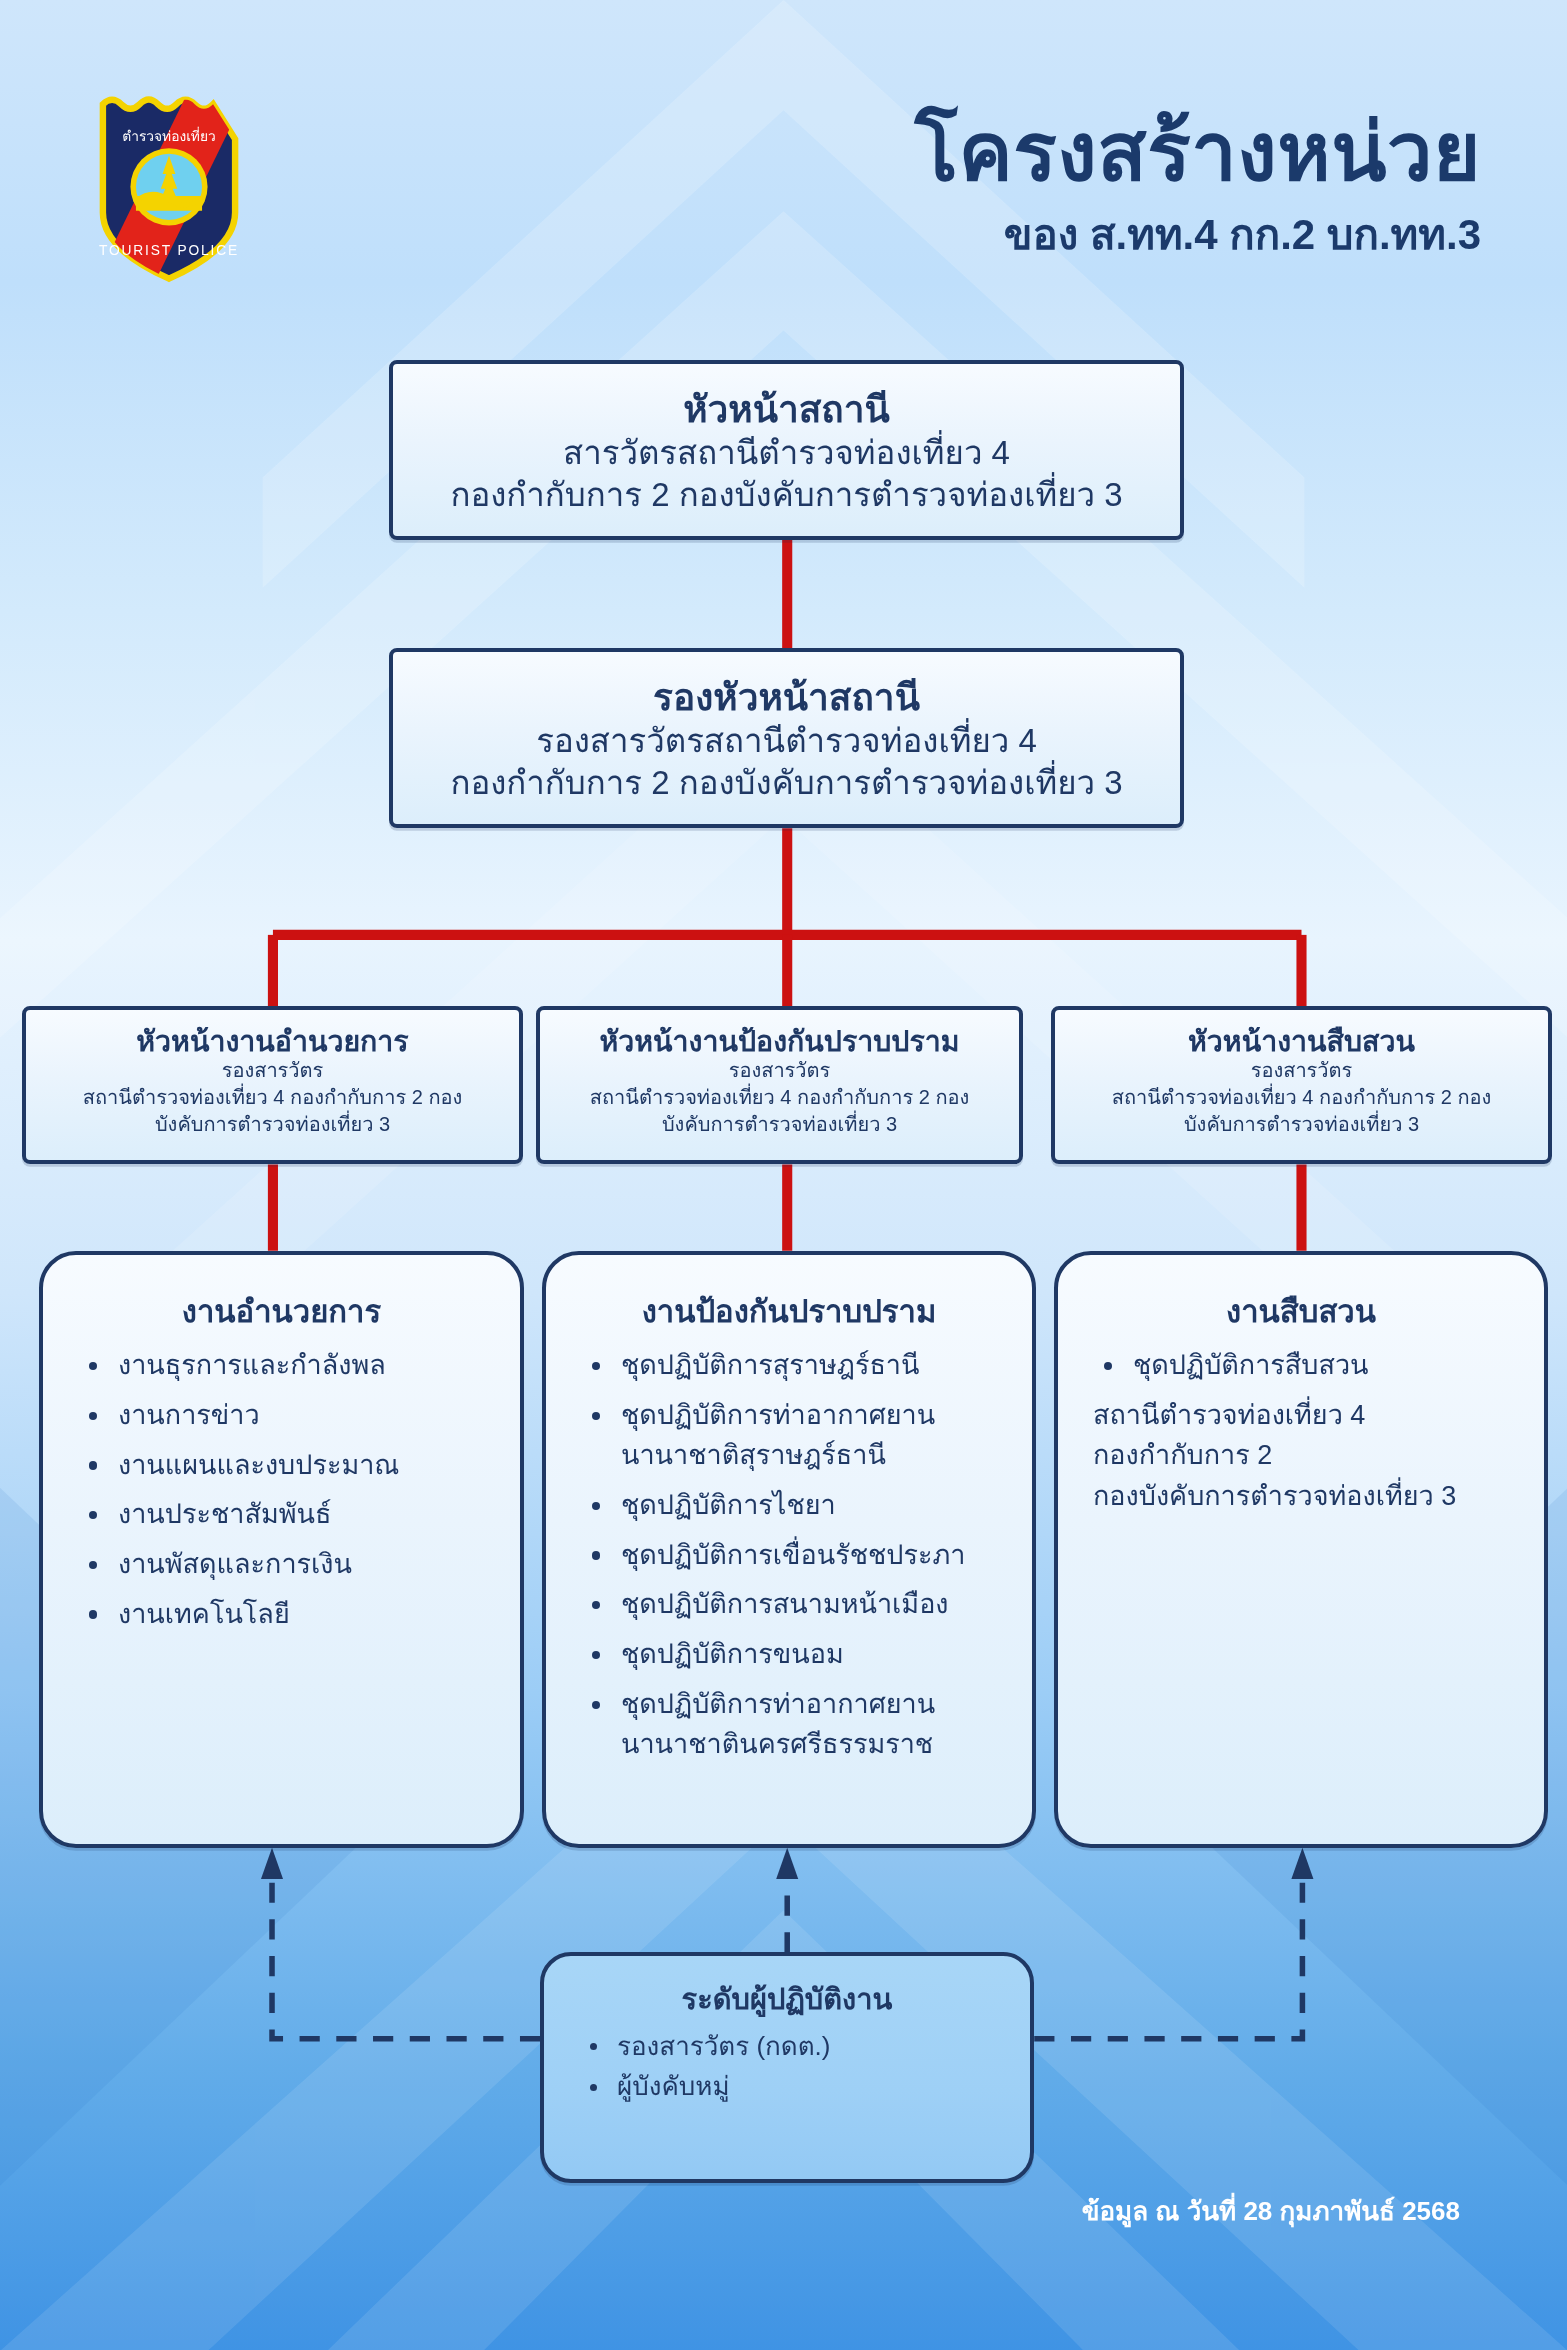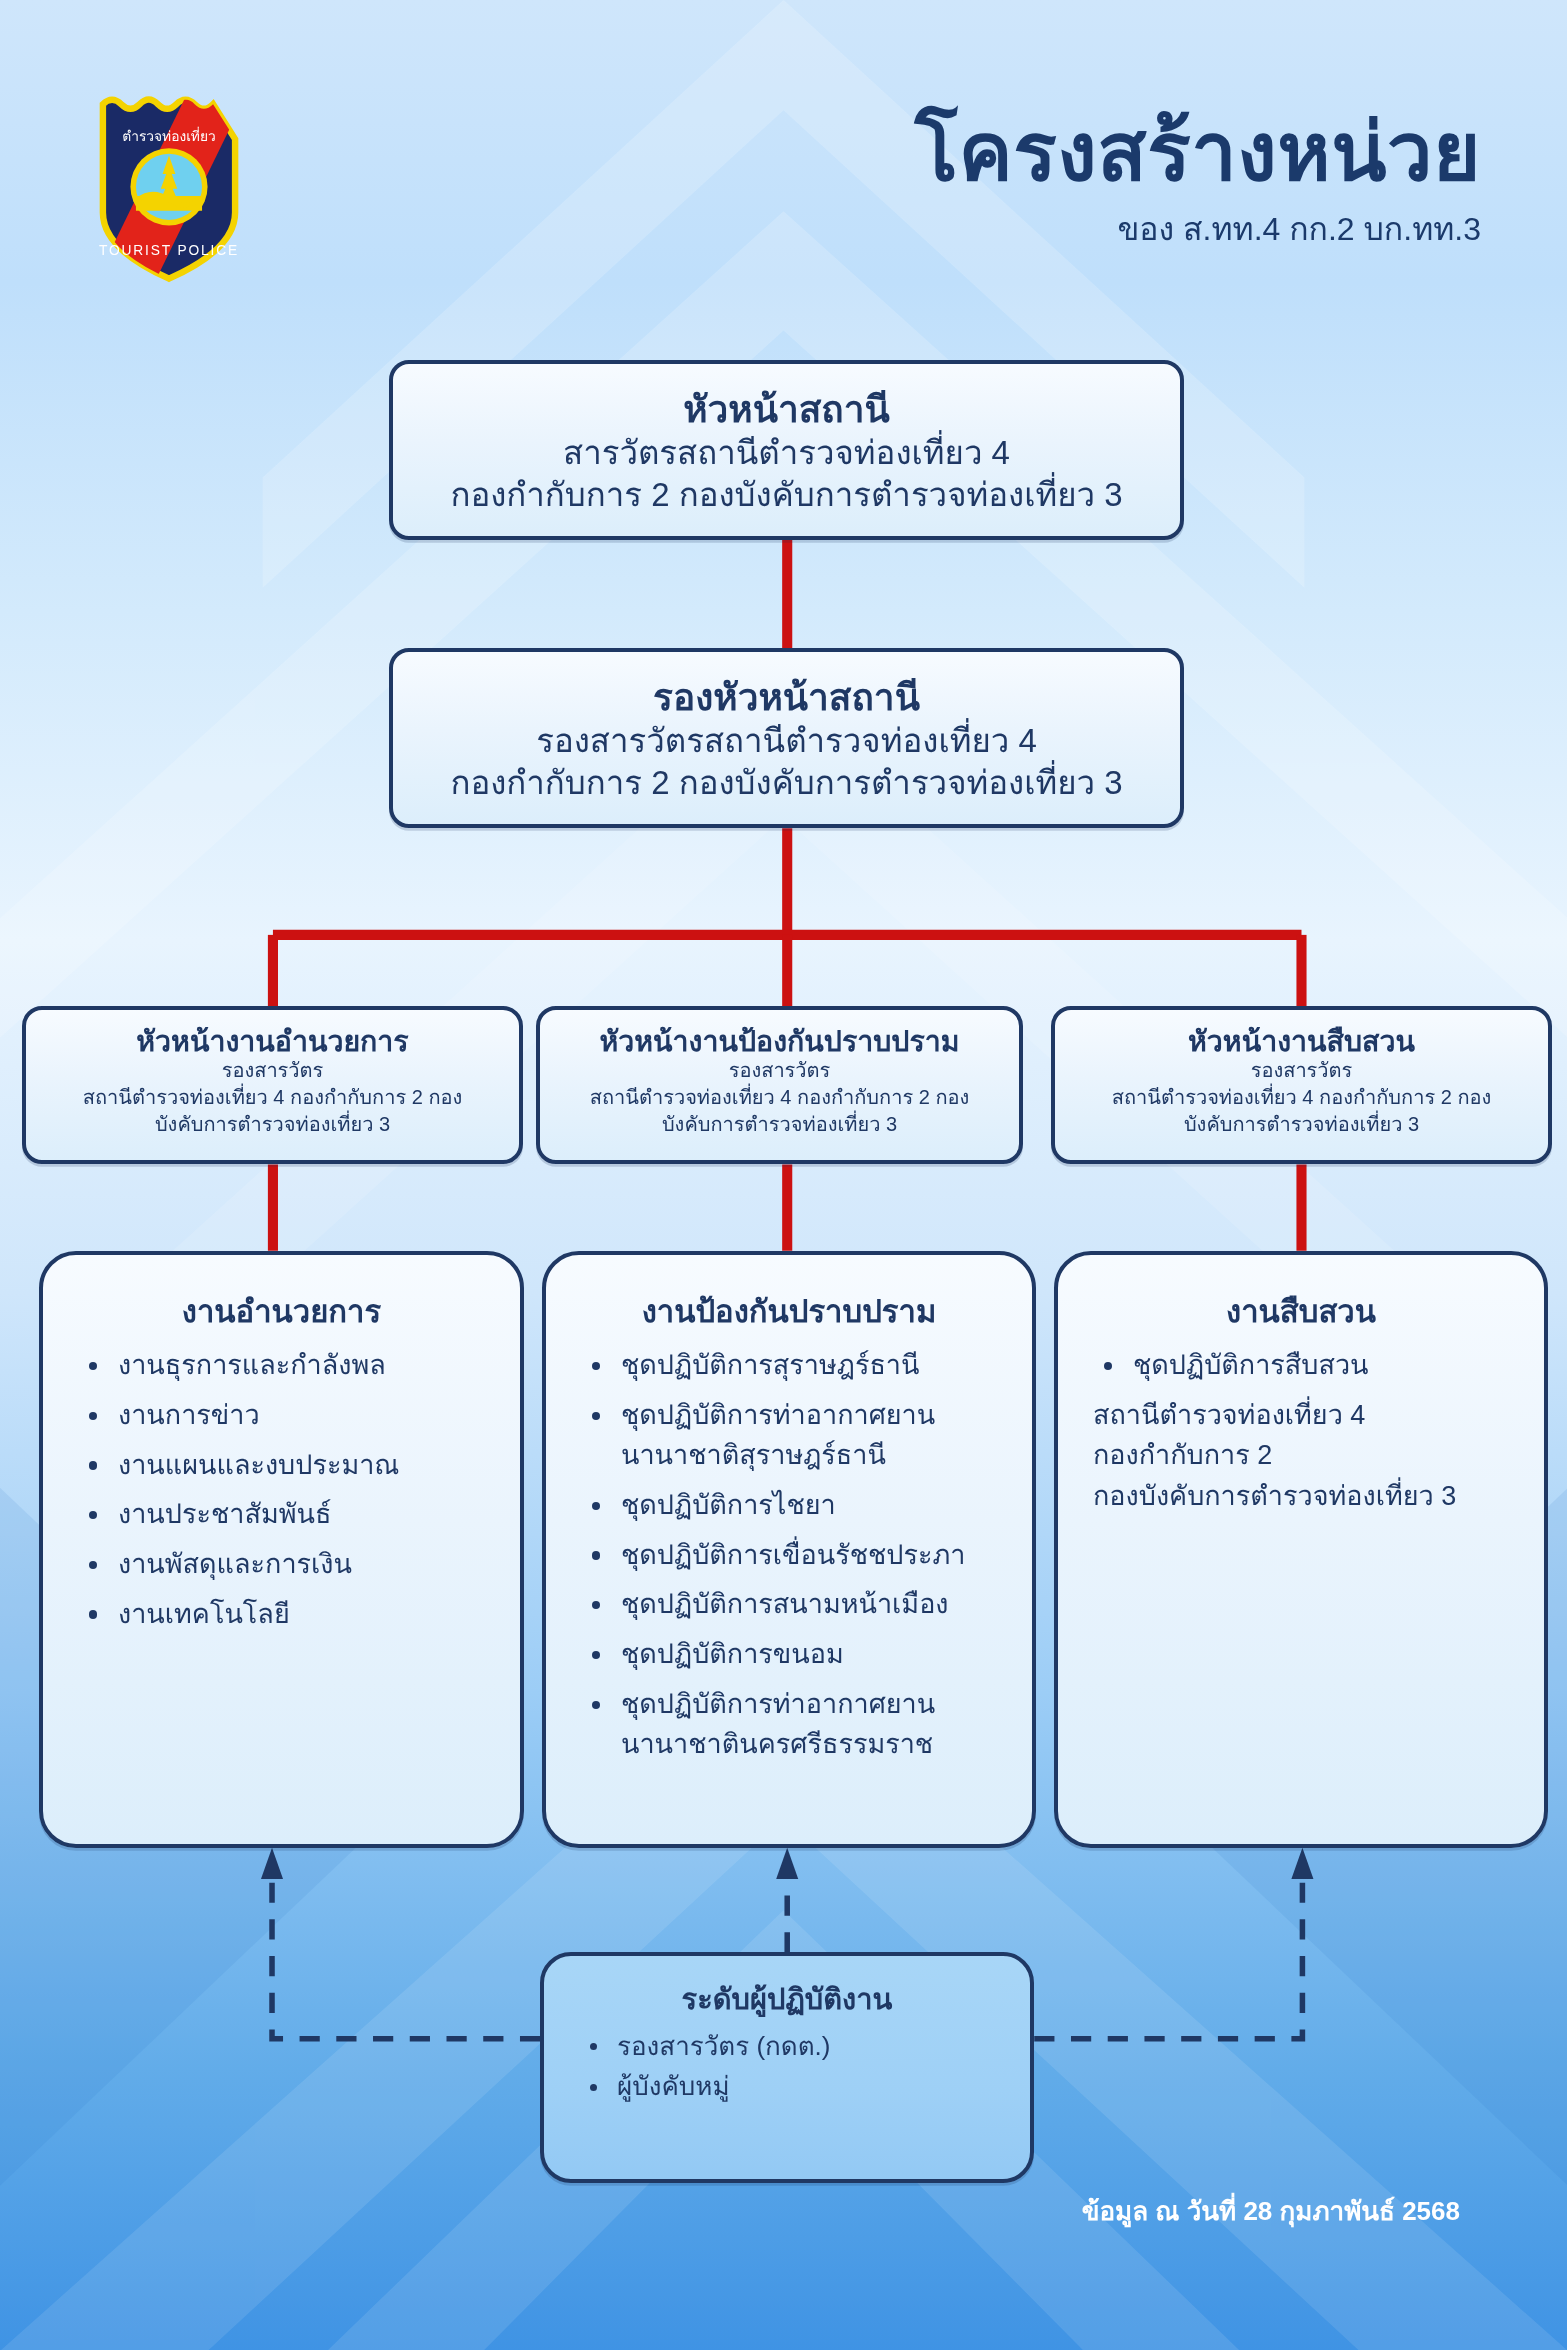--- a/index.html
+++ b/index.html
@@ -34,35 +34,35 @@
     text-align:right;
   }
   .main-title{
     font-size:81px;line-height:1.05;
     font-weight:bold;color:#1b3a6b;
     letter-spacing:0.5px;
     white-space:nowrap;
   }
   .sub-title{
     margin-top:16.5px;
-    font-size:32px;line-height:1.1;
-    font-weight:normal;color:#1b3a6b;
+    font-size:42px;line-height:1.1;
+    font-weight:bold;color:#1b3a6b;
     white-space:nowrap;
   }
 
   
   .wires{position:absolute;inset:0;pointer-events:none;}
   .wires svg{display:block;width:1568px;height:2351px;}
 
   
   .node{
     position:absolute;
     box-sizing:border-box;
     border:4.6px solid #1f3864;
-    border-radius:20px;
+    border-radius:8px;
     background:linear-gradient(180deg,#f7fbff 0%,#eaf4fd 45%,#dceefb 100%);
     box-shadow:0 2.8px 0 rgba(20,45,90,.18);
   }
   .node-title{
     font-weight:bold;color:#1f3864;
     text-align:center;
   }
   .node-sub{
     color:#1f3864;text-align:center;
   }

